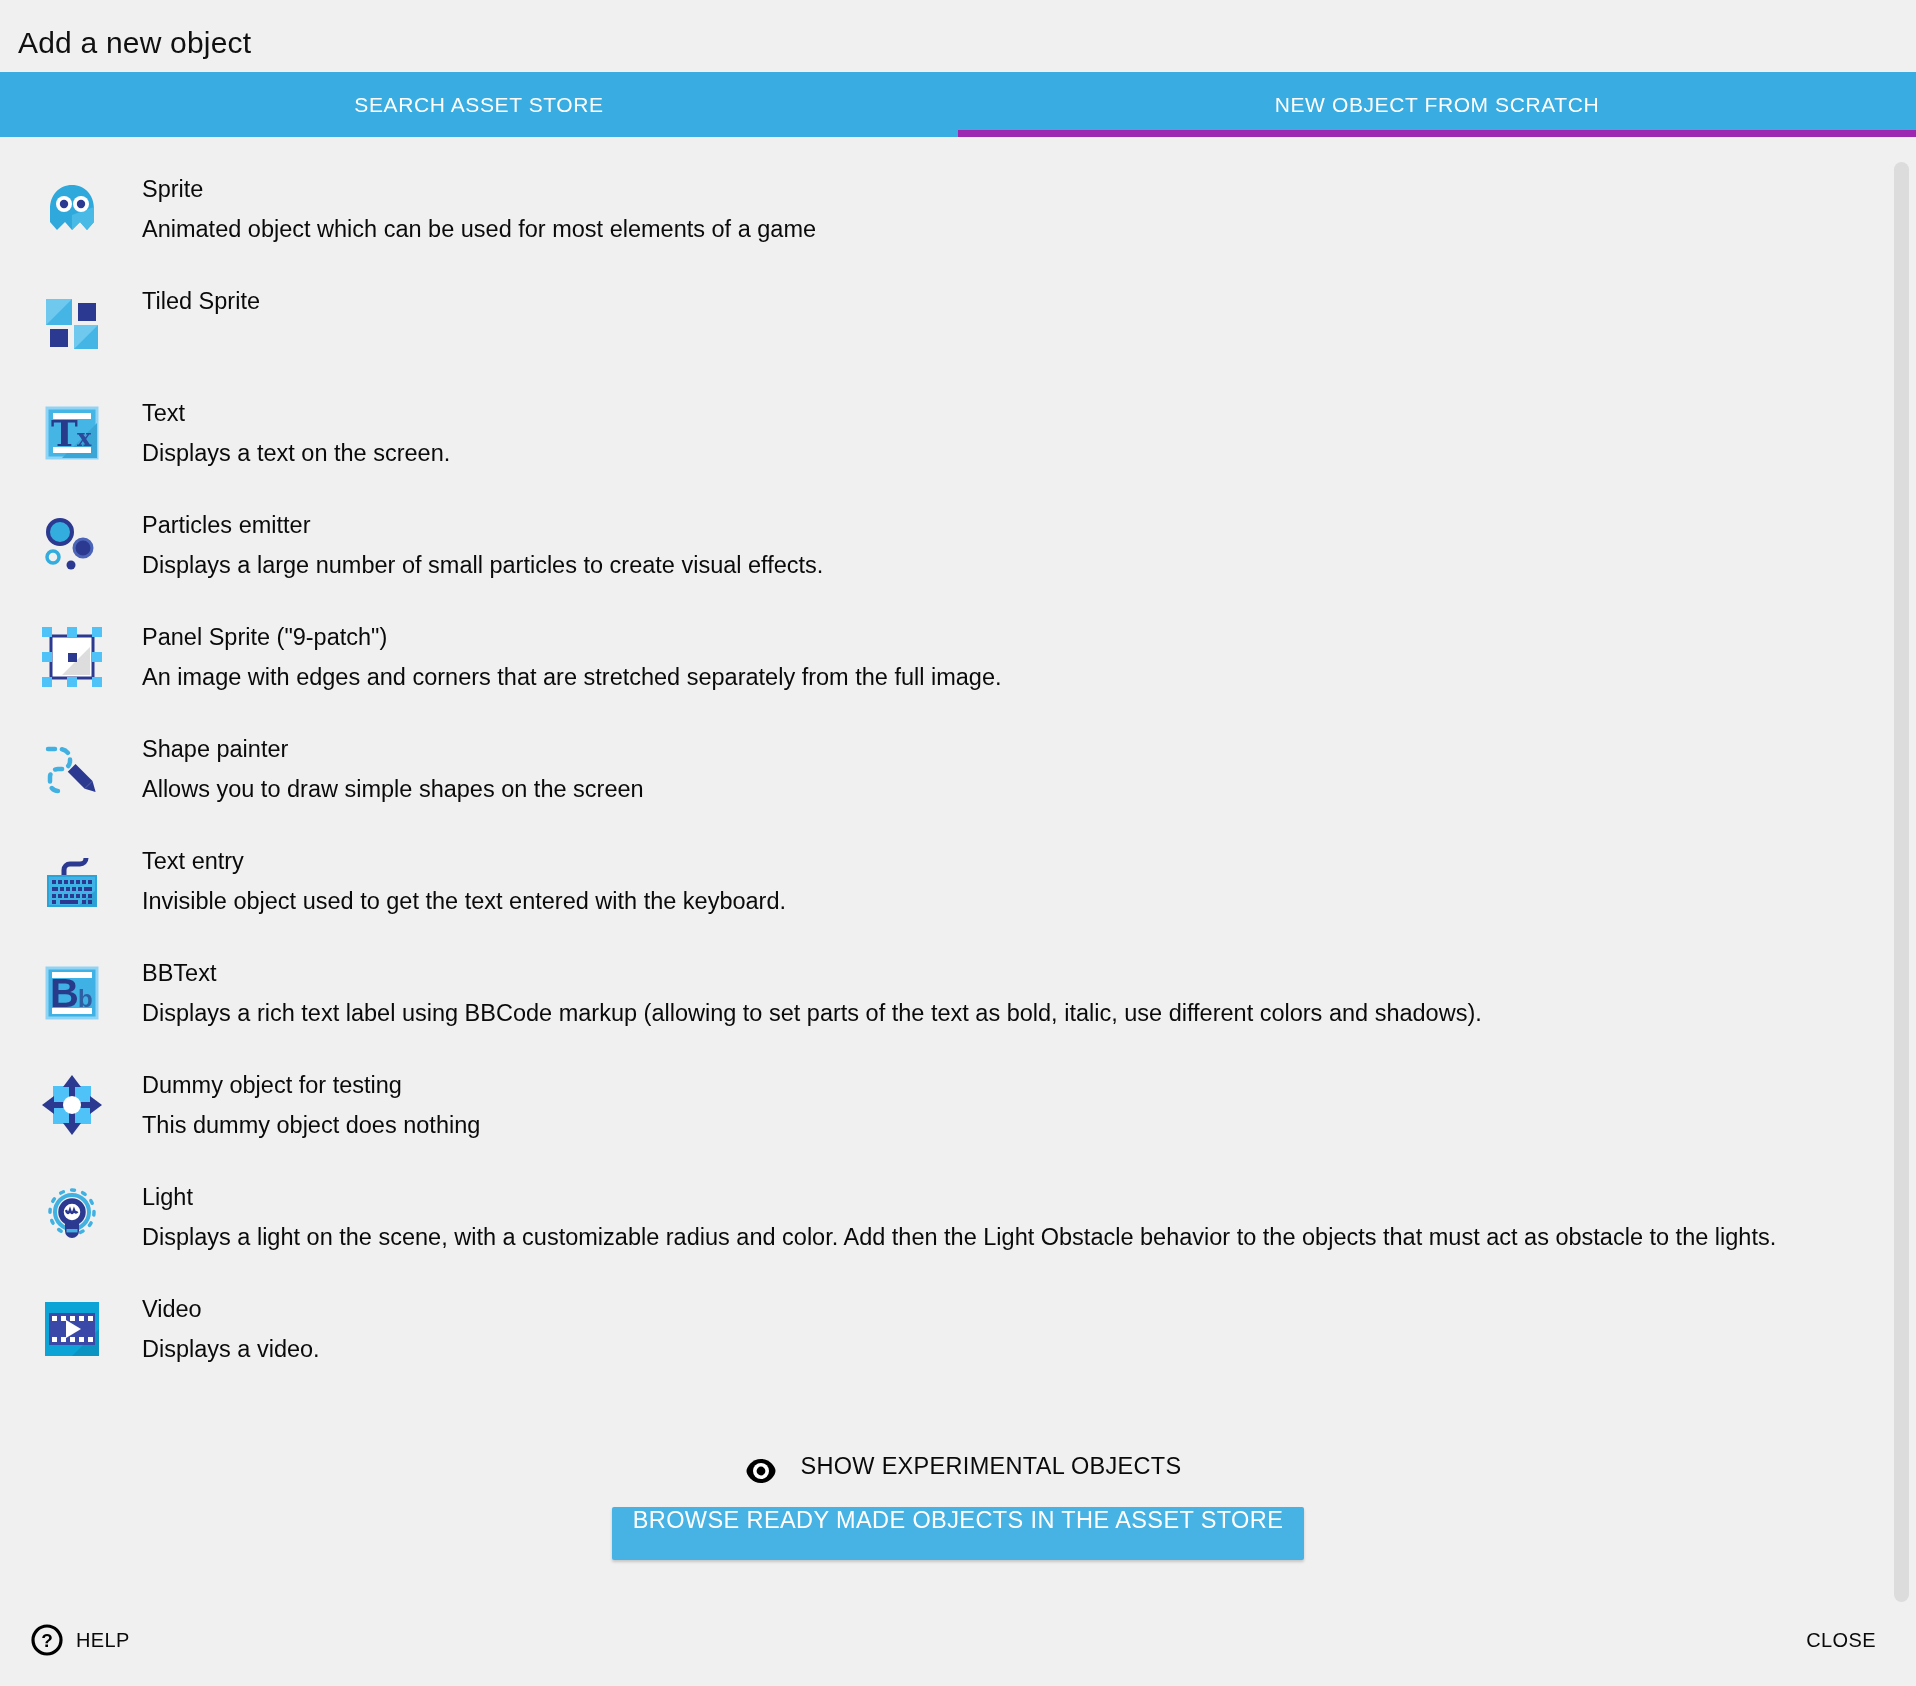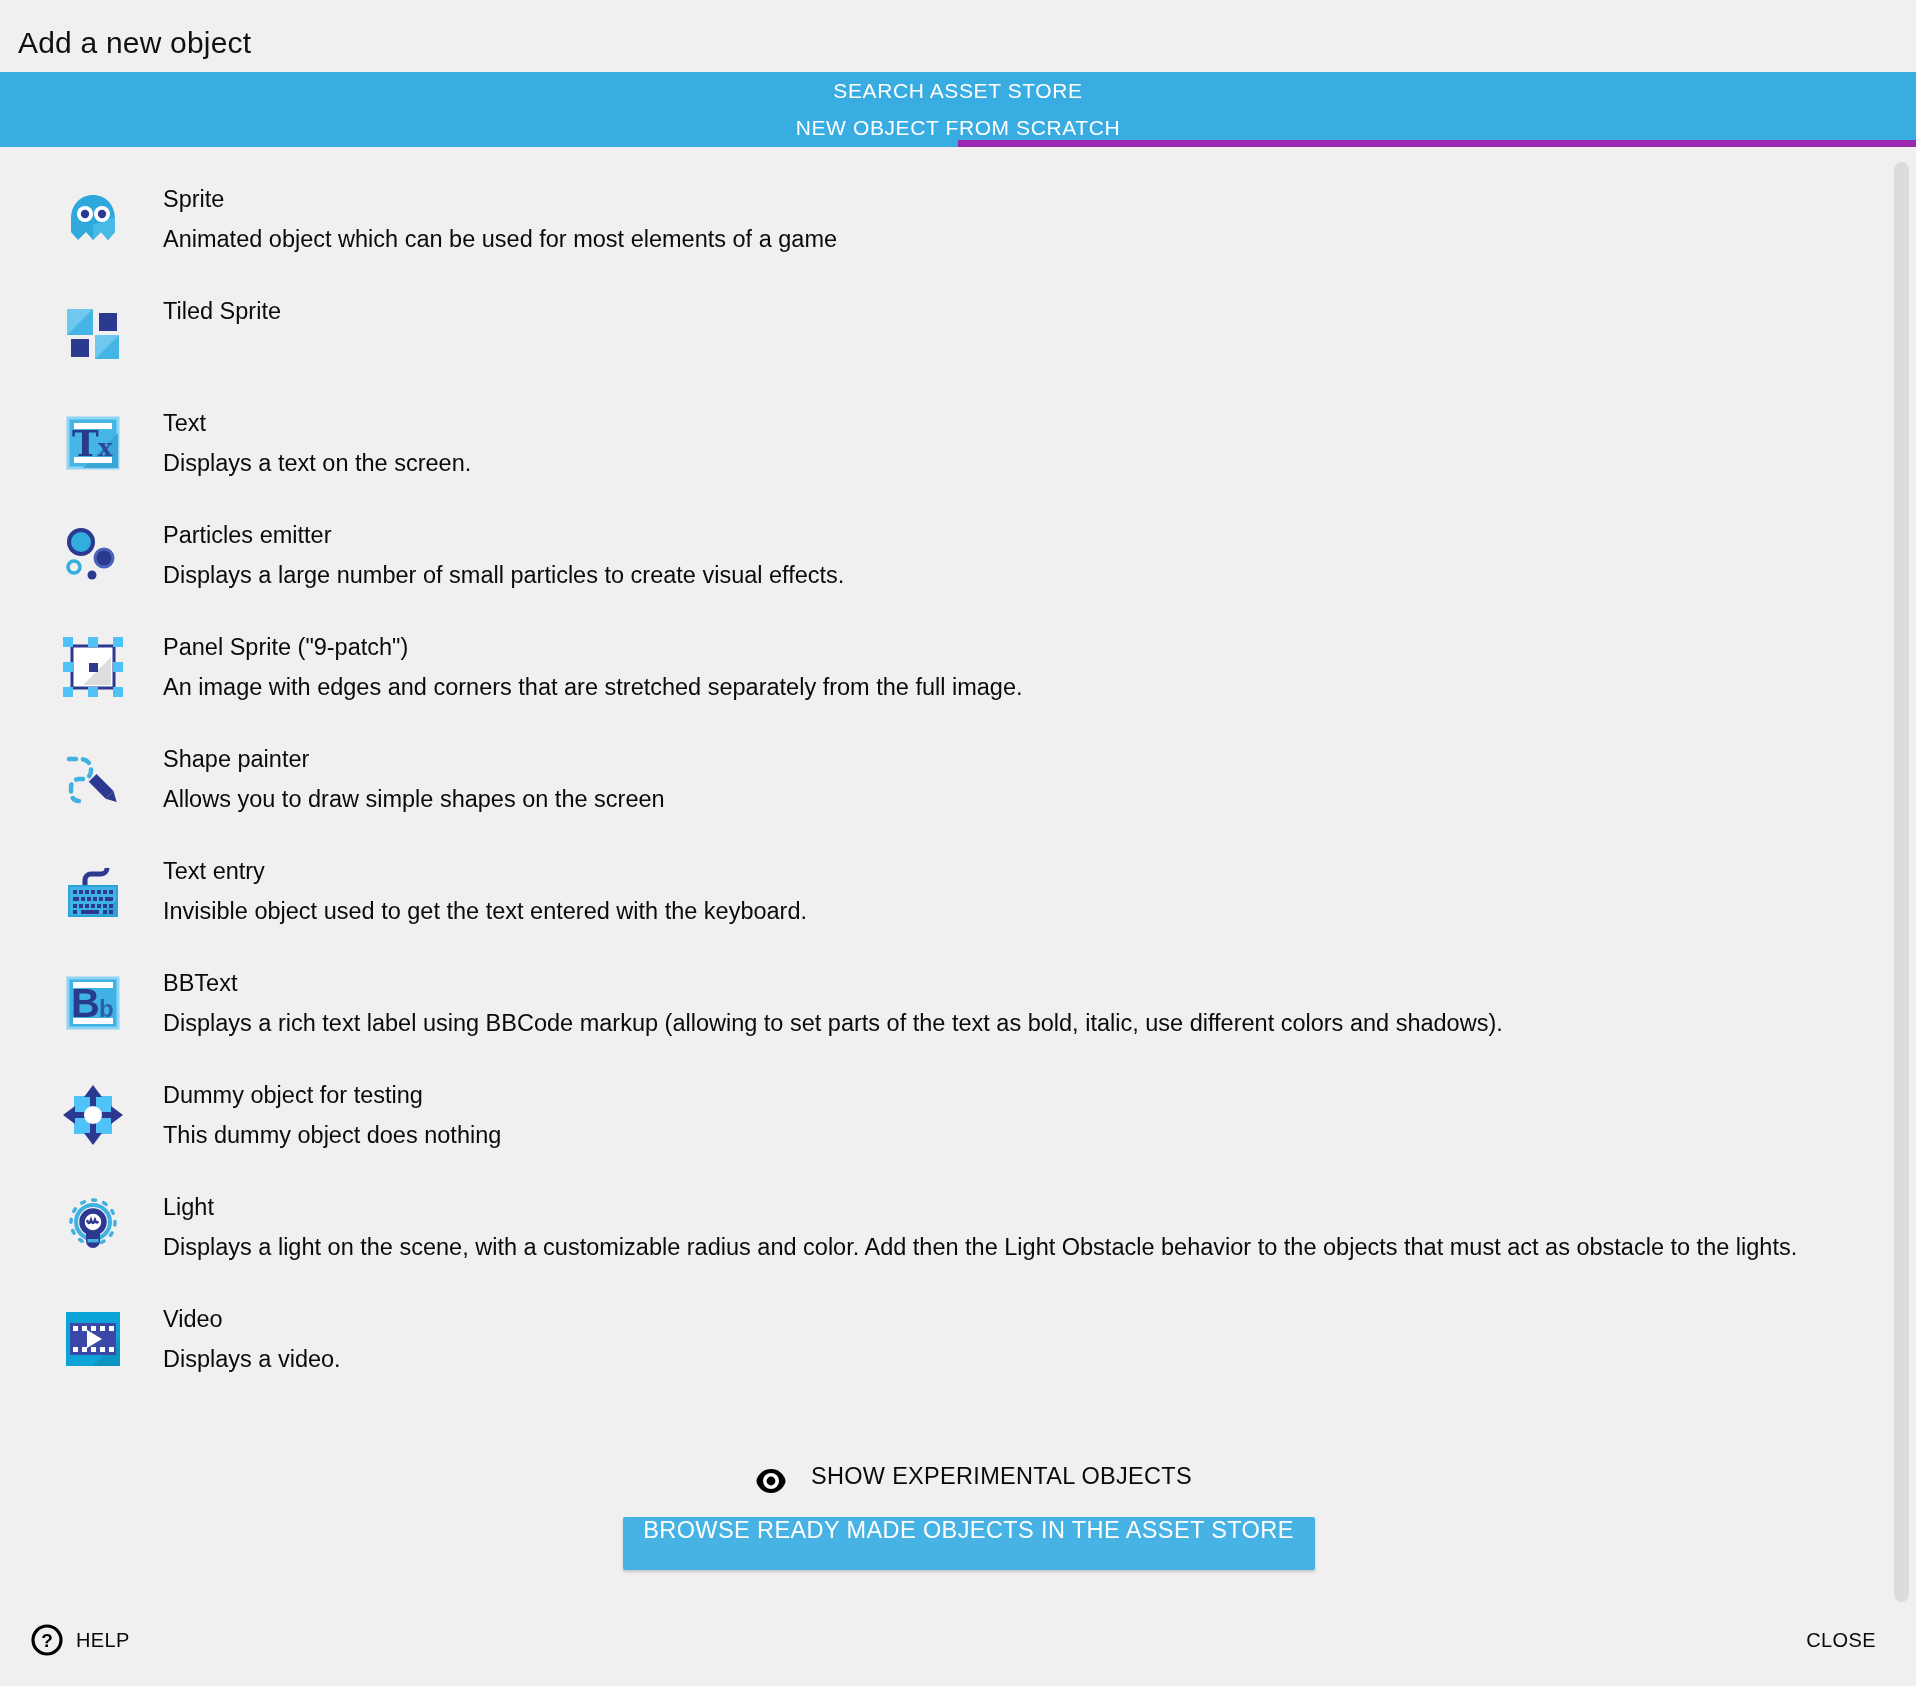--- a/index.html
+++ b/index.html
@@ -10,34 +10,34 @@
     color: #000;
     overflow: hidden;
   }
   .page { position: relative; width: 1916px; height: 1686px; background:#f0f0f0; }
 
   
   .dialog-header { height: 72px; padding: 26px 0 0 18px; }
   .dialog-title { font-size: 30px; font-weight: 500; color: #101010; letter-spacing: .2px; }
 
   
-  .tabbar { position: relative; display: flex; height: 75px; background: #39ADE2; flex-direction: column; }
+  .tabbar { position: relative; display: flex; height: 65px; background: #39ADE2; }
   .tab {
     flex: 1 1 50%;
     display: flex; align-items: center; justify-content: center;
     color: #ffffff; font-size: 21px; font-weight: 500;
     letter-spacing: .6px; cursor: pointer; text-transform: uppercase;
   }
   .tab-indicator {
     position: absolute; bottom: 0; left: 50%; width: 50%; height: 7px;
     background: #9C27B0;
   }
 
   
-  .object-list { padding: 32px 0 0 0; margin-left: 21px; }
+  .object-list { padding: 32px 0 0 0; }
   .object-row {
     display: flex; align-items: flex-start;
     min-height: 112px; padding: 0 60px 0 40px; cursor: pointer;
   }
   .object-icon { width: 64px; height: 64px; flex: 0 0 64px; margin: 8px 38px 0 0; }
   .object-icon svg { width: 64px; height: 64px; display:block; }
   .object-texts { font-size: 23.5px; line-height: 40px; color:#0a0a0a; }
   .object-name { }
   .object-desc { }
 

